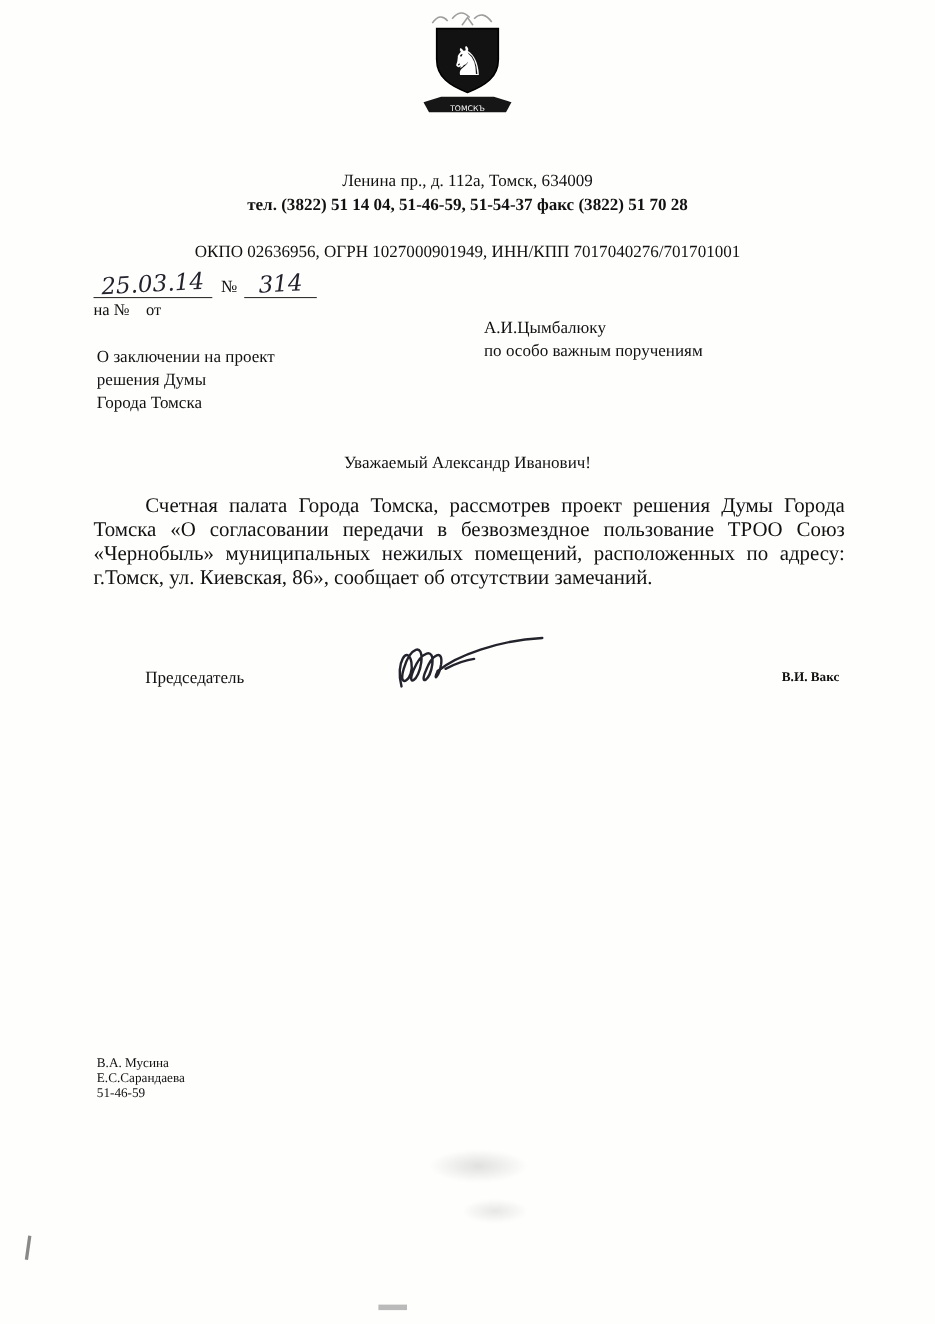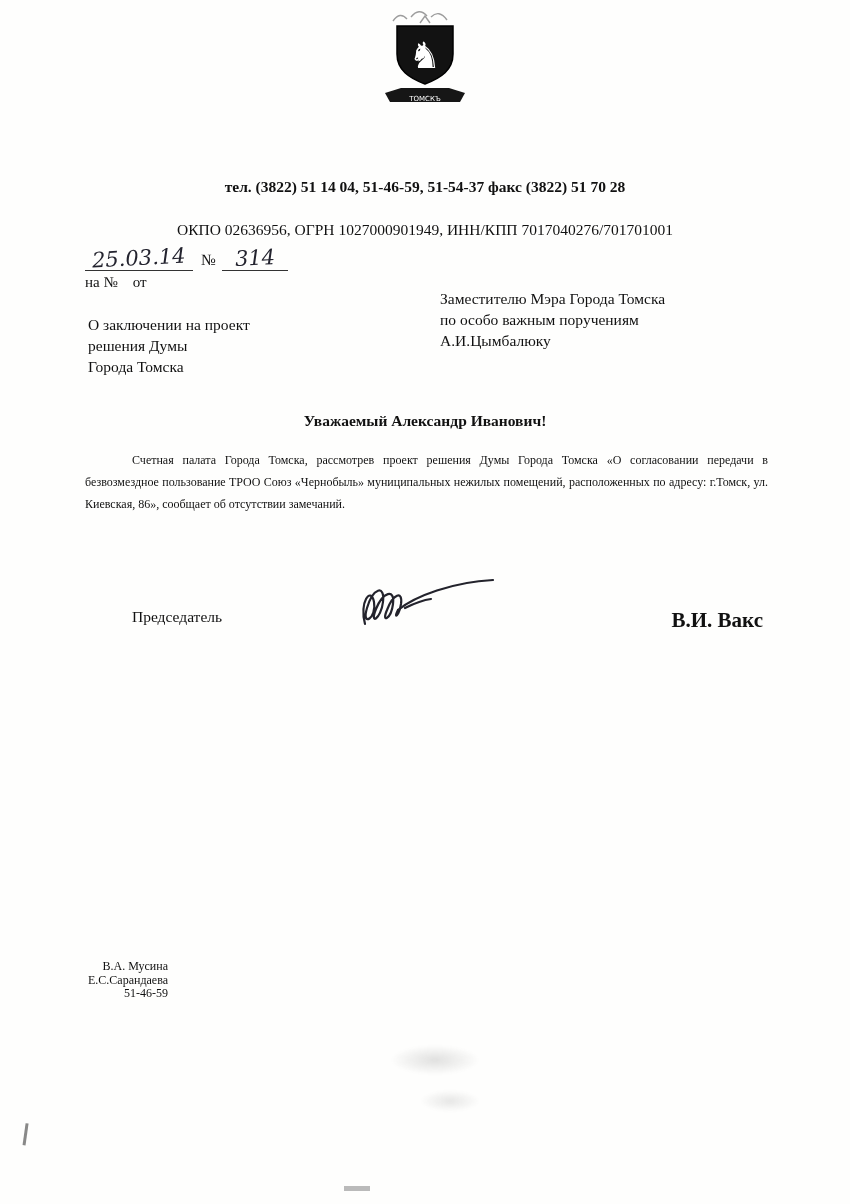--- a/index.html
+++ b/index.html
@@ -80,66 +80,65 @@
     font-size: 15.5px;
     line-height: 21px;
   }
 
   
   .salutation {
     position: absolute;
     top: 412px;
     left: 0; right: 0;
     text-align: center;
-    font-weight: bold;
+    font-weight: normal;
     font-size: 15.5px;
   }
   .body-text {
     position: absolute;
     top: 449px;
     left: 85px;
     width: 683px;
-    font-size: 12px;
+    font-size: 19px;
     line-height: 22px;
     text-align: justify;
     text-indent: 47px;
   }
 
   
   .sig-title {
     position: absolute;
     left: 88px;
     top: 608px;
     font-weight: normal;
     font-size: 15.5px;
     margin-left: 44px;
   }
   .sig-name {
     position: absolute;
     right: 87px;
     top: 608px;
     font-weight: bold;
-    font-size: 21px;
+    font-size: 12px;
   }
   .sig-scribble {
     position: absolute;
     left: 335px;
     top: 562px;
     width: 170px;
     height: 78px;
   }
 
   
   .footer {
     position: absolute;
     left: 88px;
     top: 960px;
     font-size: 12px;
     line-height: 13.5px;
-    text-align: right;
   }
 
   
   .artifact { position: absolute; pointer-events: none; }
   .smudge {
     width: 90px; height: 30px;
     left: 390px; top: 1045px;
     background: radial-gradient(ellipse at center, rgba(90,90,90,0.18), rgba(0,0,0,0) 70%);
     filter: blur(1px);
   }
@@ -175,32 +174,32 @@
         <path d="M54 11 Q62 3 70 14"></path>
         <path d="M43 17 l5 -7 5 7"></path>
       </g>
       <path d="M20 20 h56 v28 c0 16 -12 24 -28 30 c-16 -6 -28 -14 -28 -30 z" fill="#121212" stroke="#000" stroke-width="1.5"></path>
       <text x="48" y="62" text-anchor="middle" font-family="DejaVu Sans" font-size="36" fill="#ffffff">♞</text>
       <path d="M8 87 l16 -5 h48 l16 5 -5 9 h-70 z" fill="#161616"></path>
       <text x="48" y="95" text-anchor="middle" font-family="DejaVu Sans" font-size="7" fill="#ffffff">ТОМСКЪ</text>
     </svg>
   </div>
 
+  <div class="head-line address">Ленина пр., д. 112а, Томск, 634009</div>
   <div class="head-line phones">тел. (3822) 51 14 04, 51-46-59, 51-54-37 факс (3822) 51 70 28</div>
   <div class="head-line codes">ОКПО 02636956, ОГРН 1027000901949, ИНН/КПП 7017040276/701701001</div>
 
   <div class="ref-block">
     <span class="blank-line date-line"><span class="hw">25.03.14</span></span><span class="num-sign">№</span><span class="blank-line num-line"><span class="hw">314</span></span>
   </div>
   <div class="reply-line">на №    от</div>
 
   <div class="addressee">
-    <div>Заместителю Мэра Города Томска</div>
+    <div>А.И.Цымбалюку</div>
     <div>по особо важным поручениям</div>
-    <div>А.И.Цымбалюку</div>
   </div>
 
   <div class="subject">
     <div>О заключении на проект</div>
     <div>решения  Думы</div>
     <div>Города Томска</div>
   </div>
 
   <div class="salutation">Уважаемый Александр Иванович!</div>
 

